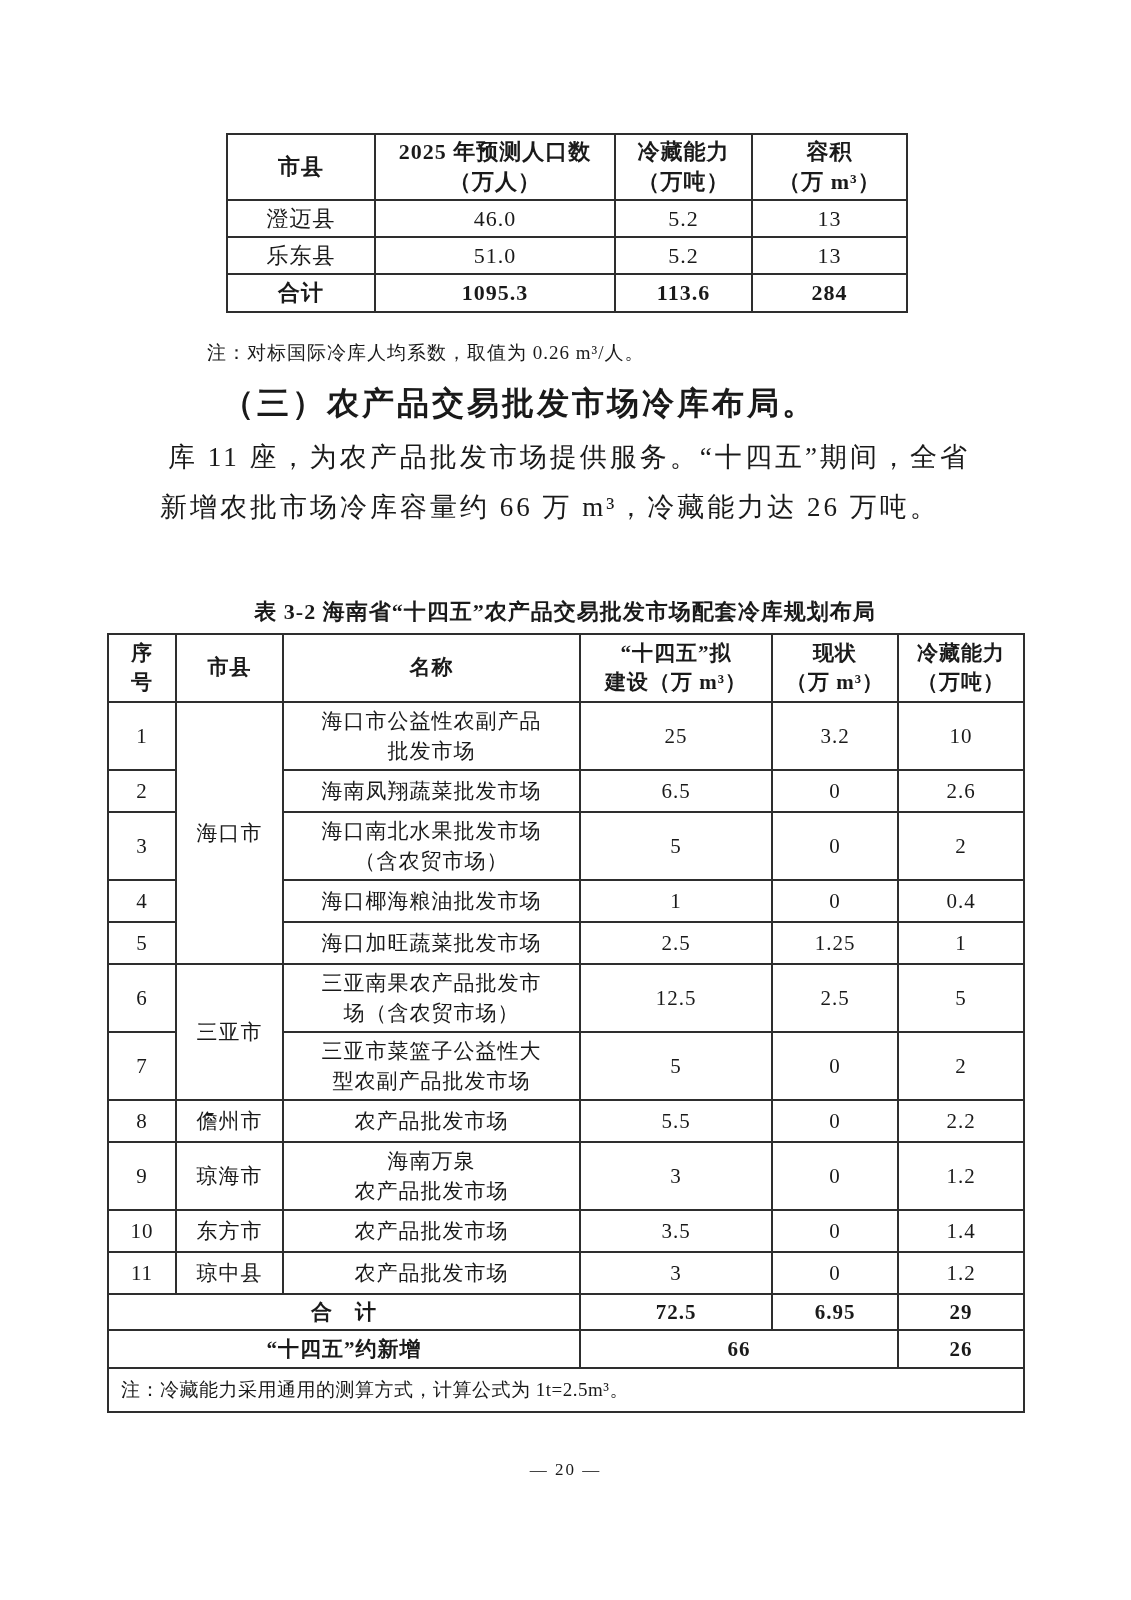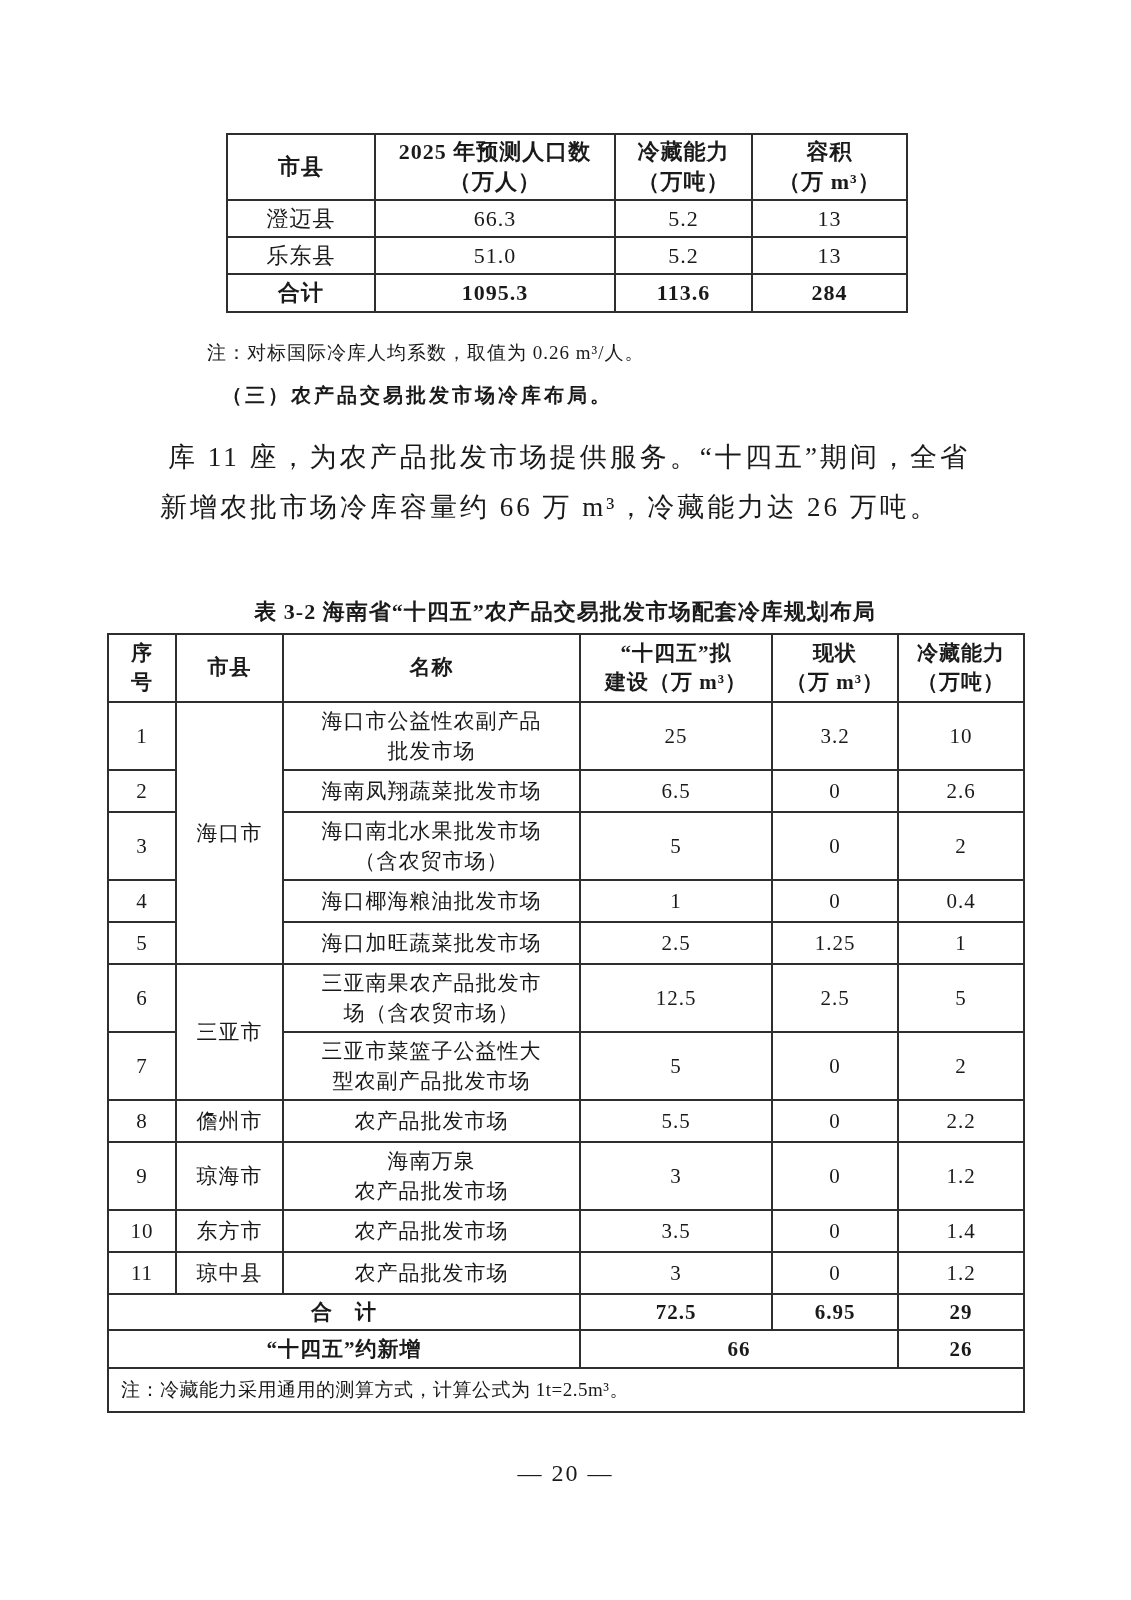--- a/index.html
+++ b/index.html
@@ -41,21 +41,21 @@
     position: absolute;
     left: 207px; top: 340px;
     font-size: 19px;
     letter-spacing: 1px;
   }
 
   
   .heading {
     position: absolute;
     left: 222px; top: 382px;
-    font-size: 20px;
+    font-size: 32px;
     font-weight: bold;
     letter-spacing: 3px;
     white-space: nowrap;
   }
   .para {
     position: absolute;
     left: 160px; top: 432px;
     width: 810px;
     font-size: 27px;
     letter-spacing: 3px;
@@ -96,21 +96,21 @@
     font-size: 19px;
     letter-spacing: 0.5px;
     border-radius: 15px;
   }
 
   .pagenum {
     position: absolute;
     left: 0; top: 1460px;
     width: 1131px;
     text-align: center;
-    font-size: 24px;
+    font-size: 17px;
     letter-spacing: 2px;
   }
 </style>
 </head>
 <body>
 
 <div class="page">
 
   <table class="t1">
     <colgroup>
@@ -124,21 +124,21 @@
       <td class="ml">市县</td>
       <td class="ml">2025 年预测人口数
 （万人）</td>
       <td class="ml">冷藏能力
 （万吨）</td>
       <td class="ml">容积
 （万 m³）</td>
     </tr>
     <tr class="drow">
       <td>澄迈县</td>
-      <td>66.3</td>
+      <td>46.0</td>
       <td>5.2</td>
       <td>13</td>
     </tr>
     <tr class="drow">
       <td>乐东县</td>
       <td>51.0</td>
       <td>5.2</td>
       <td>13</td>
     </tr>
     <tr class="trow">

